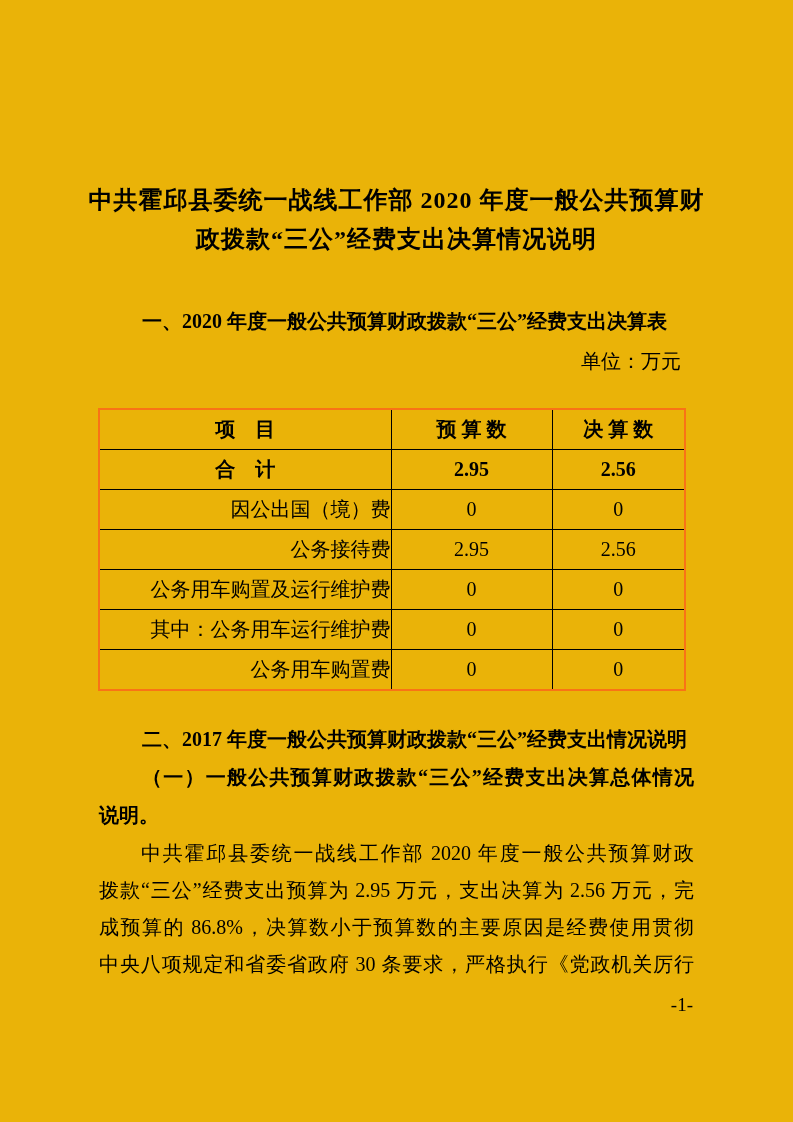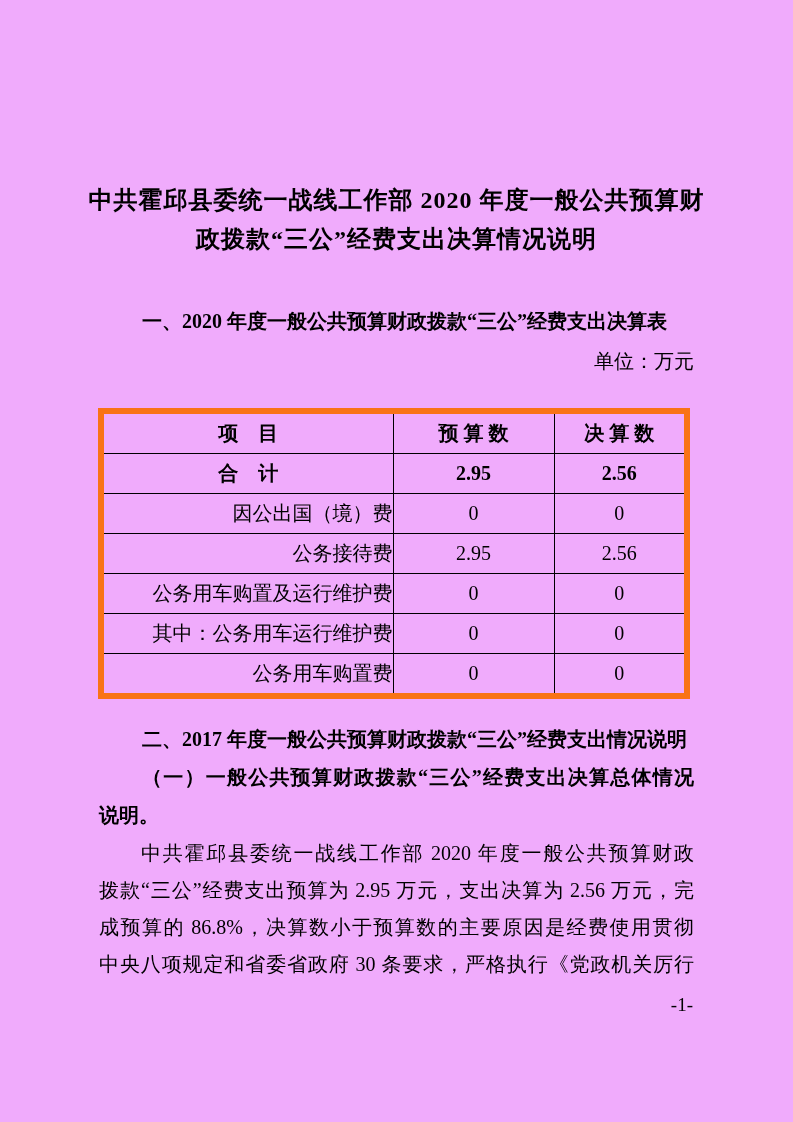--- a/index.html
+++ b/index.html
@@ -1,19 +1,19 @@
 <!DOCTYPE html>
 <html><head>
 <meta charset="utf-8">
 <style>
   html,body { margin:0; padding:0; background:#ffffff; }
   .page {
     position:relative;
     width:793px; height:1122px;
-    background:#f0abfc;
+    background:#eab308;
     color:#000;
     font-family:"Liberation Serif","DejaVu Serif",serif;
     overflow:hidden;
   }
   .abs { position:absolute; }
 
   
   .doc-title {
     top:181px; left:0; width:793px;
     text-align:center;
@@ -31,33 +31,33 @@
   }
   .h-sec1 { top:302px; text-indent:2.15em; }
   .h-sec2 { top:720px; text-indent:2.15em; }
   .h-sub1 {
     top:758px; text-indent:2.15em; white-space:normal;
     text-align:justify; text-align-last:justify;
   }
   .h-sub2 { top:796px; }
 
   .unit-note {
-    top:342px; left:100px; width:594px;
+    top:342px; left:87px; width:594px;
     text-align:right;
     font-size:20px; line-height:38px;
   }
 
   
   table.budget {
     position:absolute; top:408px; left:98px;
     width:586px;
     border-collapse:collapse; table-layout:fixed;
     font-size:20px;
   }
-  table.budget { border:6px solid #f97316; }
+  table.budget { border:2px solid #f97316; }
   table.budget th, table.budget td {
     border:1px solid #000;
     height:39px; padding:0;
     font-weight:normal;
     overflow:hidden; white-space:nowrap;
   }
   .col1 { width:292px; }
   .col2 { width:161px; }
   .col3 { width:133px; }
   table.budget th { font-weight:bold; text-align:center; }

